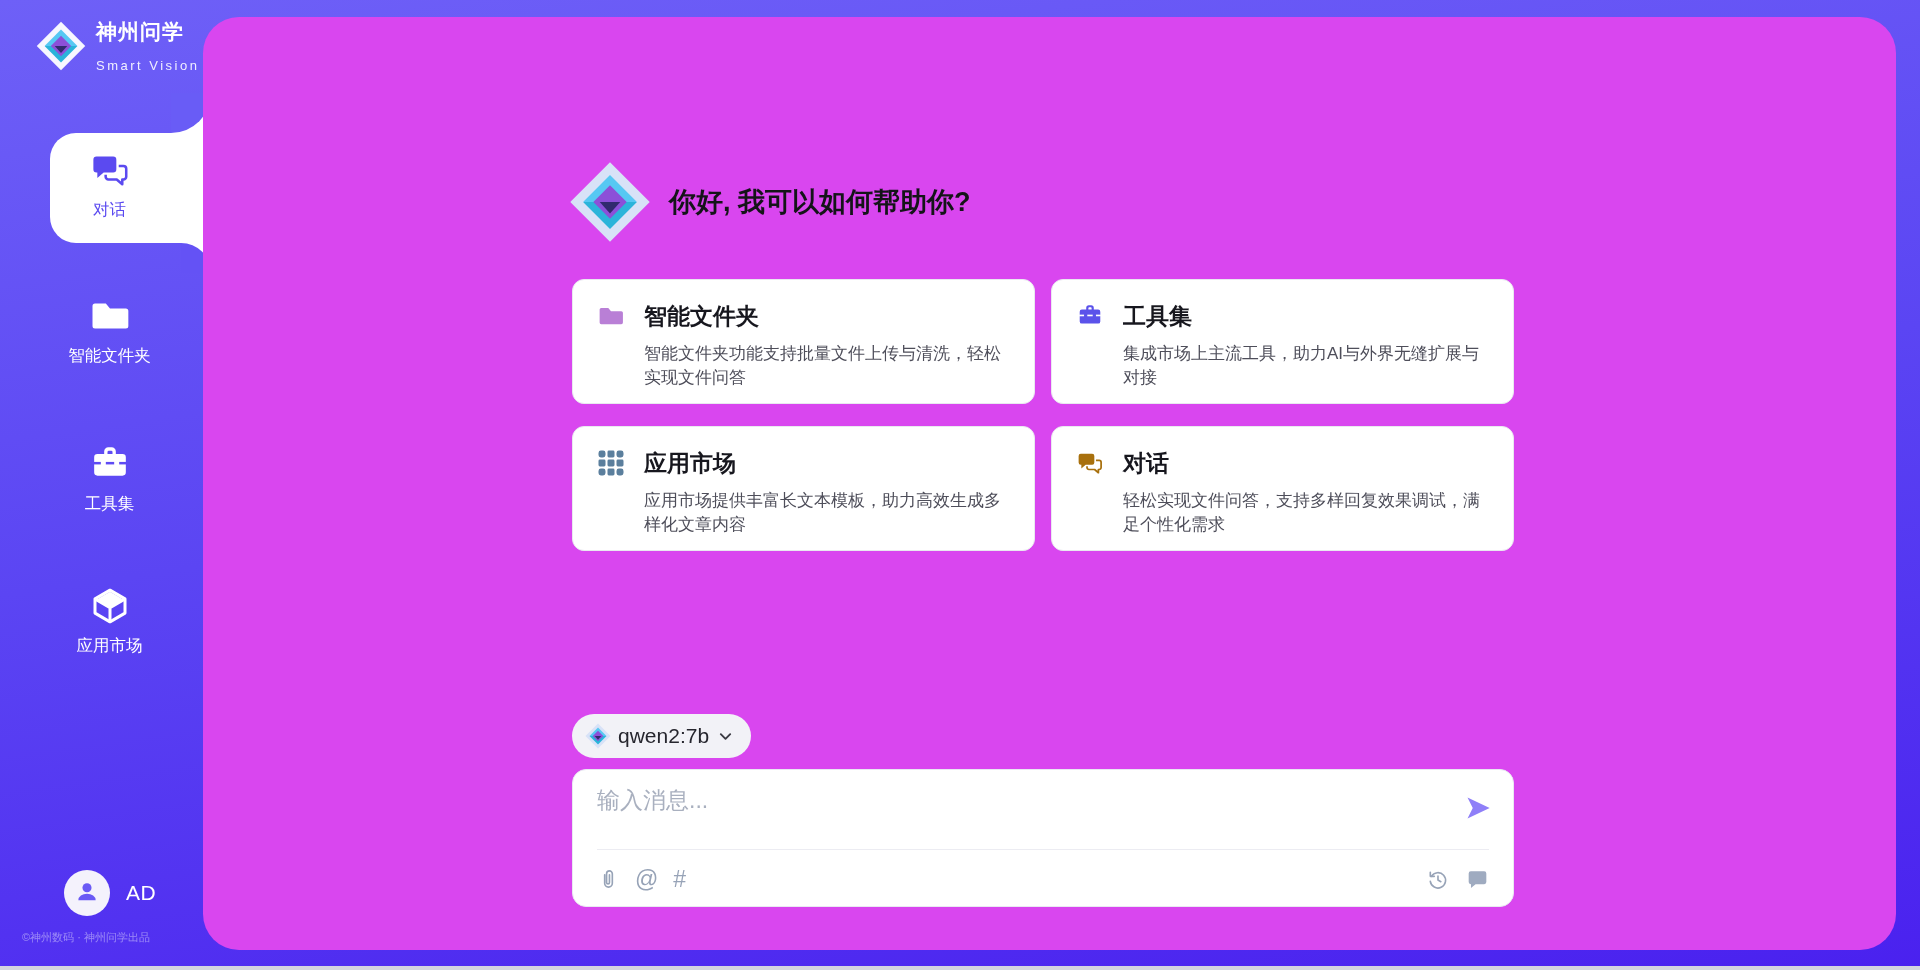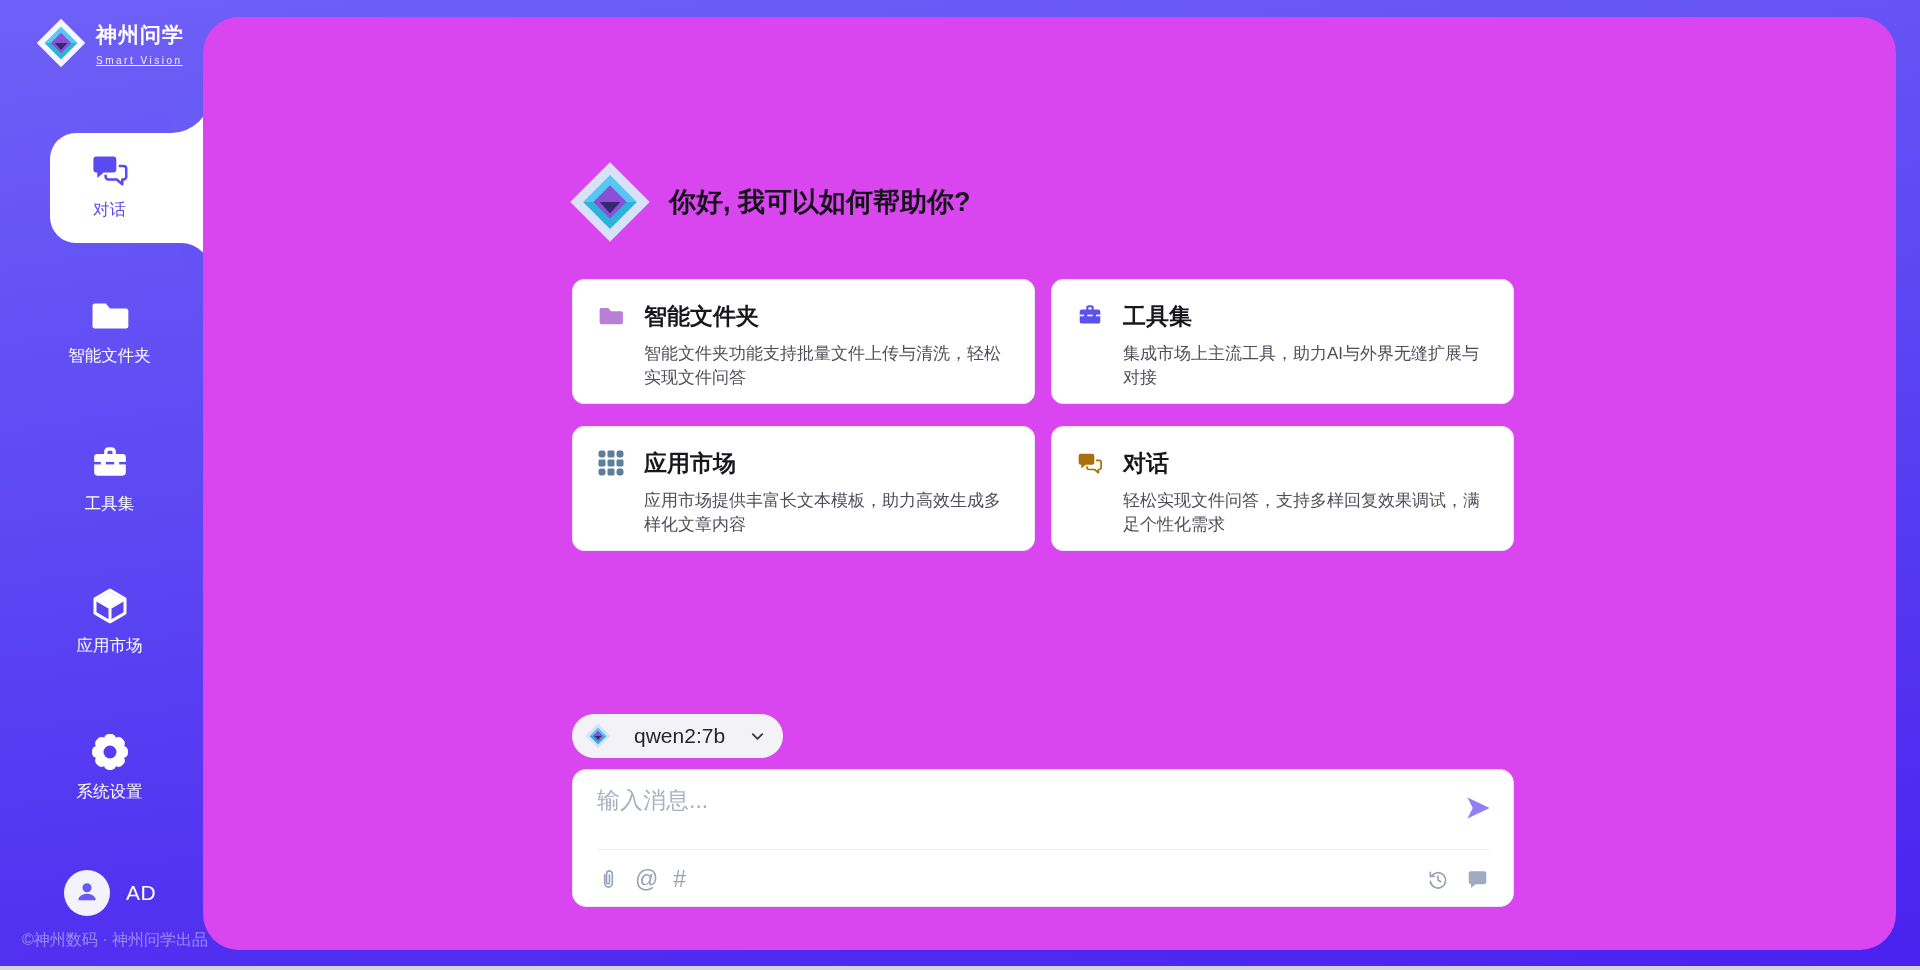--- a/index.html
+++ b/index.html
@@ -9,54 +9,54 @@
     font-family:"Liberation Sans", sans-serif;
     background:linear-gradient(172deg,#6e60f7 0%, #5b45f3 48%, #4a21ef 100%);
   }
   .bottom-strip { position:absolute; left:0; right:0; bottom:0; height:4px; background:#d4d4e0; }
 
   
   .sidebar { position:absolute; left:8px; top:0; width:224px; height:100%; }
   .brand { position:absolute; left:28px; top:18px; display:flex; align-items:center; gap:10px; }
   .brand-logo { width:50px; height:50px; }
   .brand-name { font-size:21px; font-weight:bold; color:#fff; letter-spacing:1px; }
-  .brand-sub { font-size:10px; color:rgba(255,255,255,.9); letter-spacing:2.5px; margin-top:6px;text-decoration:underline; }
+  .brand-sub { font-size:13px; color:rgba(255,255,255,.9); letter-spacing:2.5px; margin-top:12px; }
 
   .tab-bg { position:absolute; left:42px; top:133px; width:161px; height:110px; background:#fff; border-radius:26px 0 0 26px; }
   .fillet-t { position:absolute; left:163px; top:93px; width:40px; height:40px; background:#fff; }
   .fillet-t::after { content:''; position:absolute; inset:0; background:#695cf6; border-bottom-right-radius:100%; }
   .fillet-b { position:absolute; left:173px; top:243px; width:30px; height:30px; background:#fff; }
   .fillet-b::after { content:''; position:absolute; inset:0; background:#6452f5; border-top-right-radius:100%; }
 
   .nav-item { position:absolute; left:0; width:203px; display:flex; flex-direction:column; align-items:center; gap:9px; color:#fff; cursor:pointer; }
   .nav-item.active { color:#5b4af0; }
   .nav-icon { width:40px; height:40px; display:flex; align-items:center; justify-content:center; }
   .nav-label { font-size:16.5px; }
 
   .user { position:absolute; left:56px; top:870px; display:flex; align-items:center; gap:16px; cursor:pointer; }
   .user-avatar { width:46px; height:46px; border-radius:50%; background:#f4f2fc; display:flex; align-items:center; justify-content:center; }
   .user-name { font-size:21px; color:#fff; letter-spacing:.5px; }
-  .sb-footer { position:absolute; left:14px; top:930px; font-size:16px; color:rgba(255,255,255,.42); white-space:nowrap; }
+  .sb-footer { position:absolute; left:14px; top:930px; font-size:11px; color:rgba(255,255,255,.42); white-space:nowrap; }
 
   
   .panel { position:absolute; left:203px; top:17px; width:1693px; height:933px; background:#d946ef; border-radius:36px; }
 
   .hero { position:absolute; left:366px; top:144px; display:flex; align-items:center; gap:18px; }
   .hero-logo { width:82px; height:82px; }
   .hero-title { font-size:27px; font-weight:bold; color:#141418; }
 
   .cards { position:absolute; left:369px; top:262px; width:942px; display:grid; grid-template-columns:463px 463px; column-gap:16px; row-gap:22px; }
   .card { height:125px; background:#fff; border:1px solid #e9e9f0; border-radius:12px; padding:19px 26px 0 25px; display:flex; gap:20px; cursor:pointer; }
   .card-icon { width:26px; height:26px; flex-shrink:0; margin-top:4px; }
   .card-icon svg { width:26px; height:26px; display:block; }
   .card-title { font-size:23px; font-weight:bold; color:#17171e; margin:2px 0 10px; }
   .card-desc { font-size:17px; line-height:24px; color:#4e4e5a; }
   .ic-c1 { color:#b97fd6; } .ic-c2 { color:#5b52ea; } .ic-c3 { color:#5b7f9d; } .ic-c4 { color:#a8700d; }
 
-  .model-pill { position:absolute; left:369px; top:697px; height:44px; border-radius:22px; background:#f2f2f7; display:inline-flex; align-items:center; gap:23px; padding:0 18px 0 13px; cursor:pointer; }
+  .model-pill { position:absolute; left:369px; top:697px; height:44px; border-radius:22px; background:#f2f2f7; display:inline-flex; align-items:center; gap:7px; padding:0 18px 0 13px; cursor:pointer; }
   .pill-logo { width:26px; height:26px; }
   .pill-label { font-size:21px; color:#26262e; font-weight:500; }
   .pill-chevron { width:15px; height:15px; margin-left:2px; }
 
   .composer { position:absolute; left:369px; top:752px; width:942px; height:138px; background:#fff; border:1.5px solid #e9e9f2; border-radius:14px; }
   .composer textarea { position:absolute; left:24px; top:15px; width:850px; height:58px; border:none; outline:none; resize:none; font-family:"Liberation Sans", sans-serif; font-size:23px; color:#333; background:transparent; }
   .composer textarea::placeholder { color:#a9b0bf; }
   .send-btn { position:absolute; right:21px; top:24px; width:28px; height:28px; cursor:pointer; }
   .composer-divider { position:absolute; left:24px; right:24px; top:79px; height:1px; background:#ececf2; }
   .tools { position:absolute; left:24px; right:24px; top:90px; height:38px; display:flex; align-items:center; }
@@ -130,40 +130,20 @@
     <span class="nav-icon">
       <svg viewBox="0 0 48 48" width="42" height="42" fill="none" stroke="currentColor" stroke-width="3.6" stroke-linejoin="round">
         <path d="M24 5 L42 15.5 L42 32.5 L24 43 L6 32.5 L6 15.5 Z"></path>
         <path fill="currentColor" stroke="none" d="M24 7 L39.5 16 L24 25 L8.5 16 Z"></path>
         <path d="M6 15.5 L24 26 L42 15.5 M24 26 L24 43"></path>
       </svg>
     </span>
     <span class="nav-label">应用市场</span>
   </div>
 
-  <div class="nav-item" style="top:732px;">
-    <span class="nav-icon">
-      <svg viewBox="0 0 40 40" width="42" height="42">
-        <defs>
-          <mask id="gm1">
-            <rect width="40" height="40" fill="#fff"></rect>
-            <circle cx="20" cy="20" r="6.5" fill="#000"></circle>
-          </mask>
-        </defs>
-        <g mask="url(#gm1)" fill="currentColor">
-          <rect x="14" y="2" width="12" height="36" rx="5"></rect>
-          <rect x="2" y="14" width="36" height="12" rx="5"></rect>
-          <rect x="14" y="2" width="12" height="36" rx="5" transform="rotate(45 20 20)"></rect>
-          <rect x="14" y="2" width="12" height="36" rx="5" transform="rotate(-45 20 20)"></rect>
-          <circle cx="20" cy="20" r="13"></circle>
-        </g>
-      </svg>
-    </span>
-    <span class="nav-label">系统设置</span>
-  </div>
 
   <div class="user">
     <span class="user-avatar">
       <span>
         <svg viewBox="0 0 24 24" width="26" height="26" fill="#6a5af5">
           <circle cx="12" cy="9" r="4.2"></circle>
           <path d="M4 20.5 a8 6 0 0 1 16 0 Z"></path>
         </svg>
       </span>
     </span>

